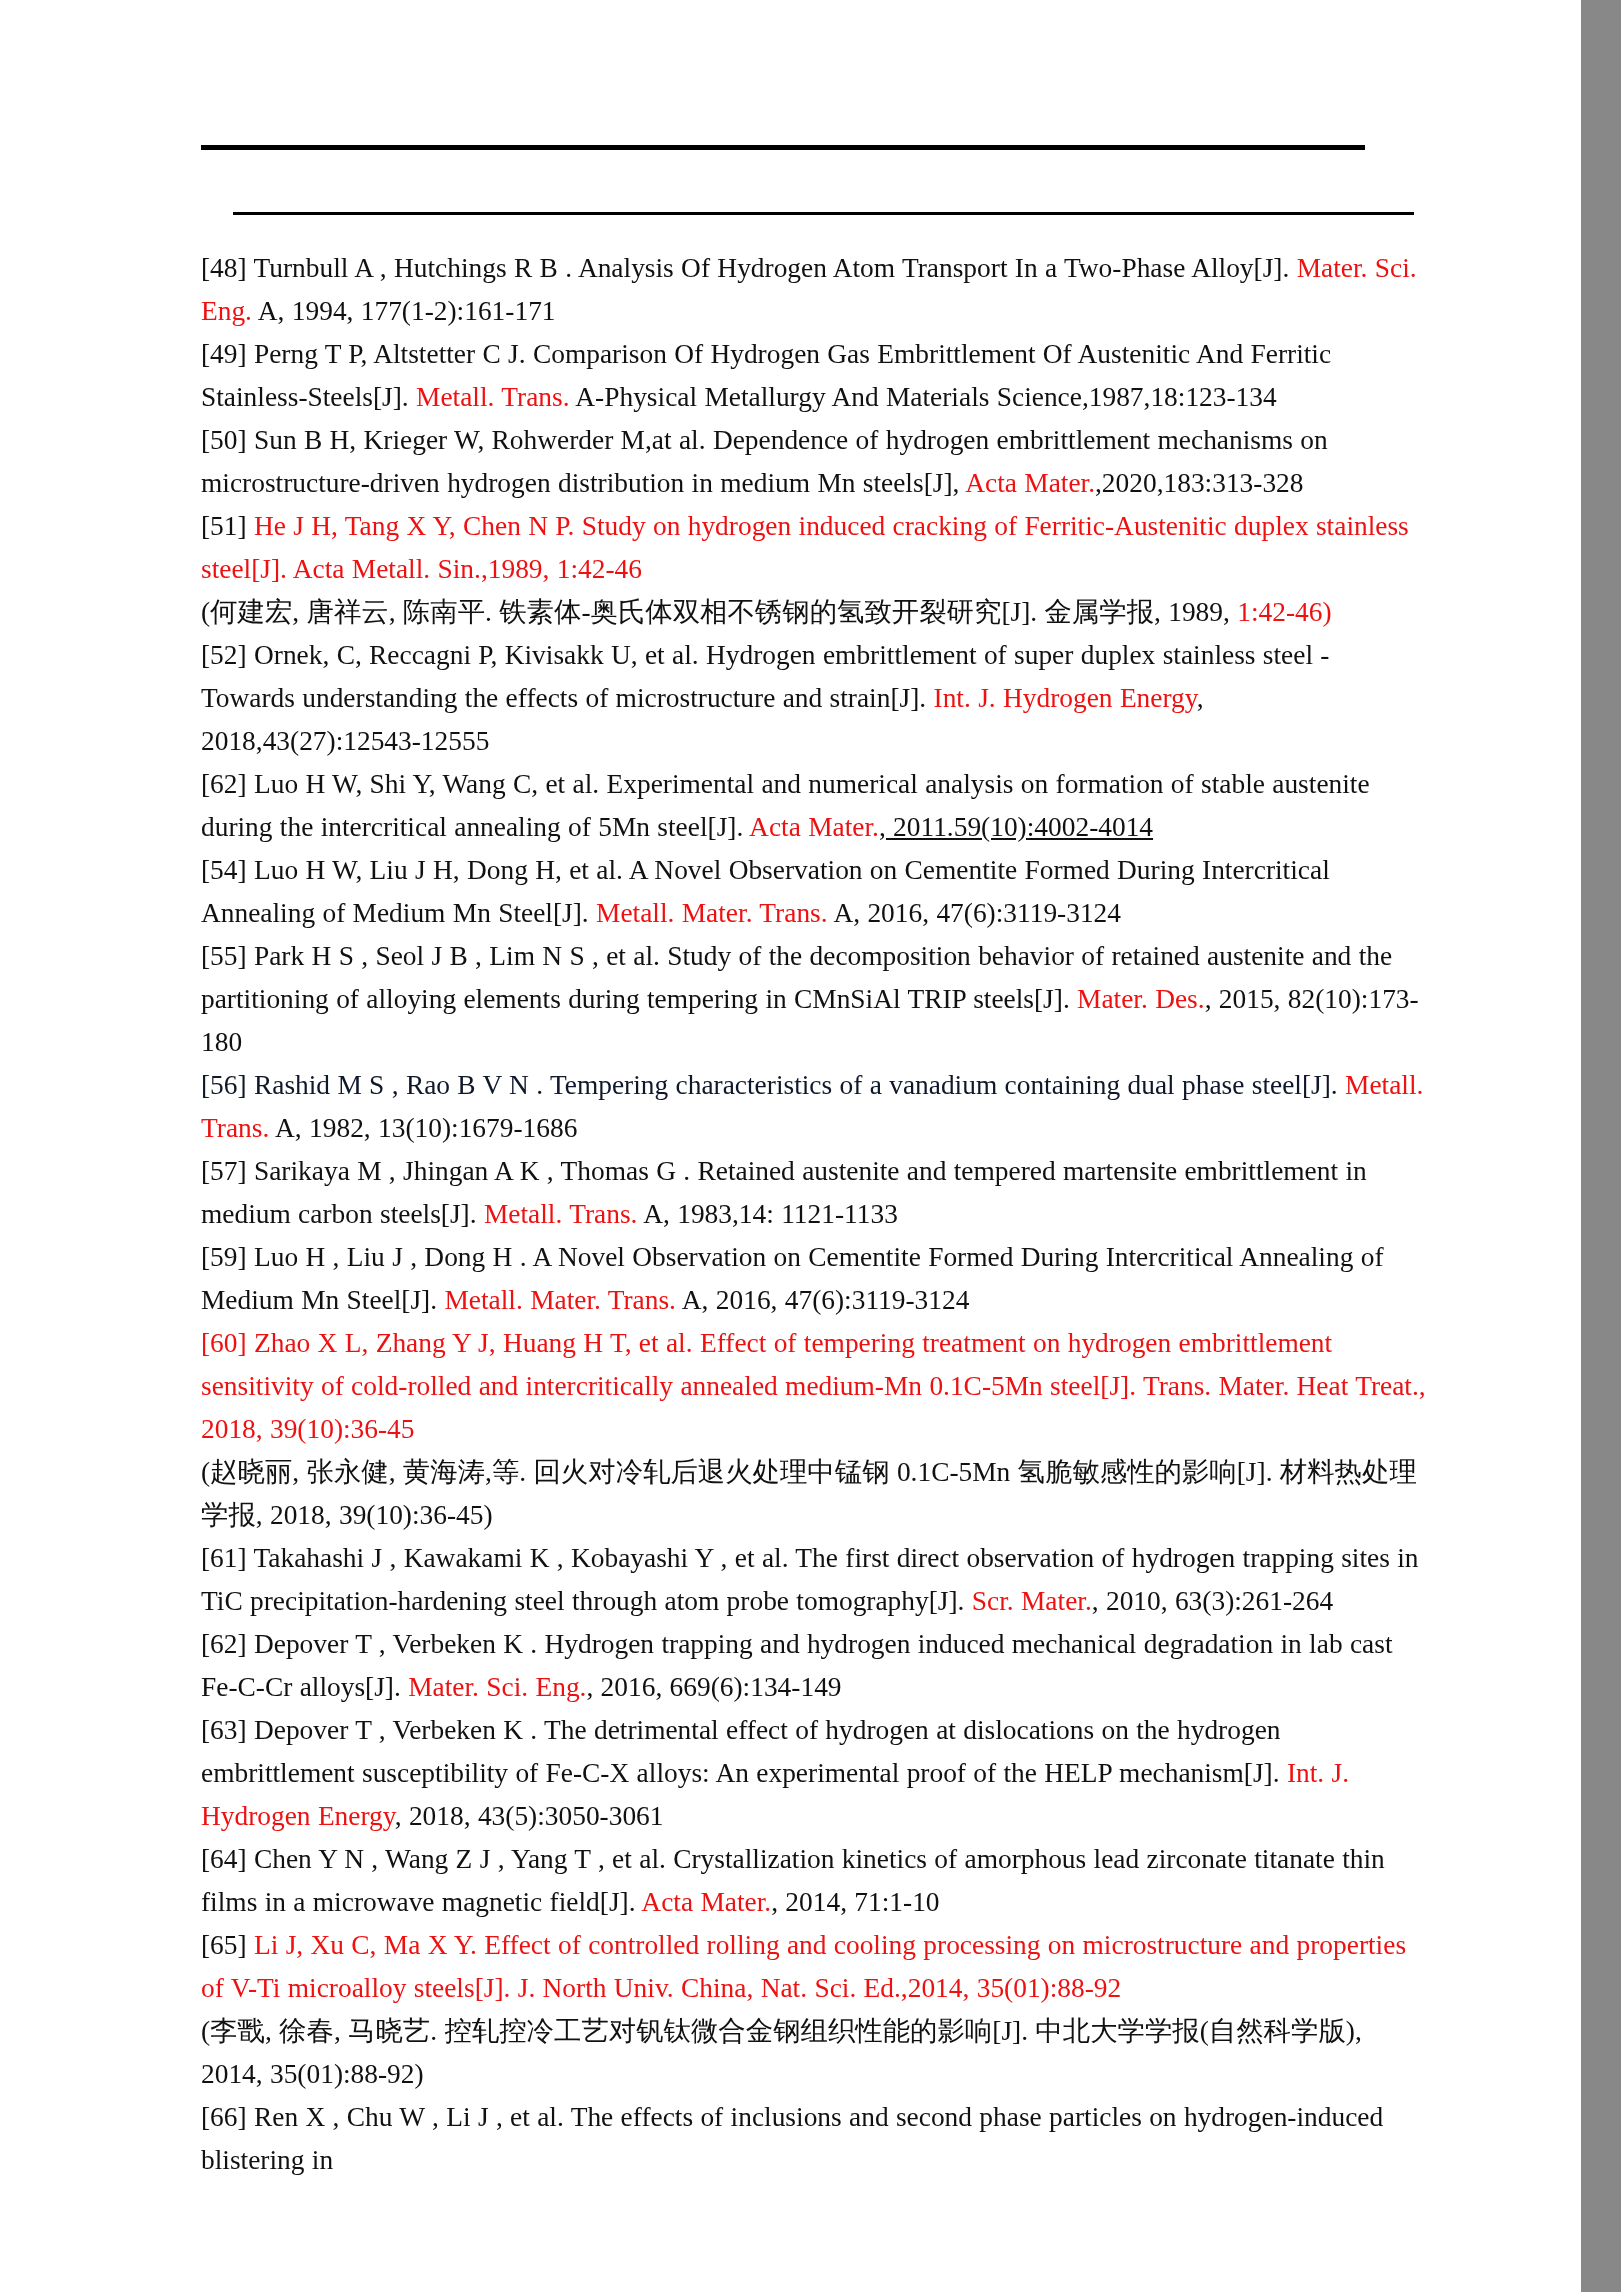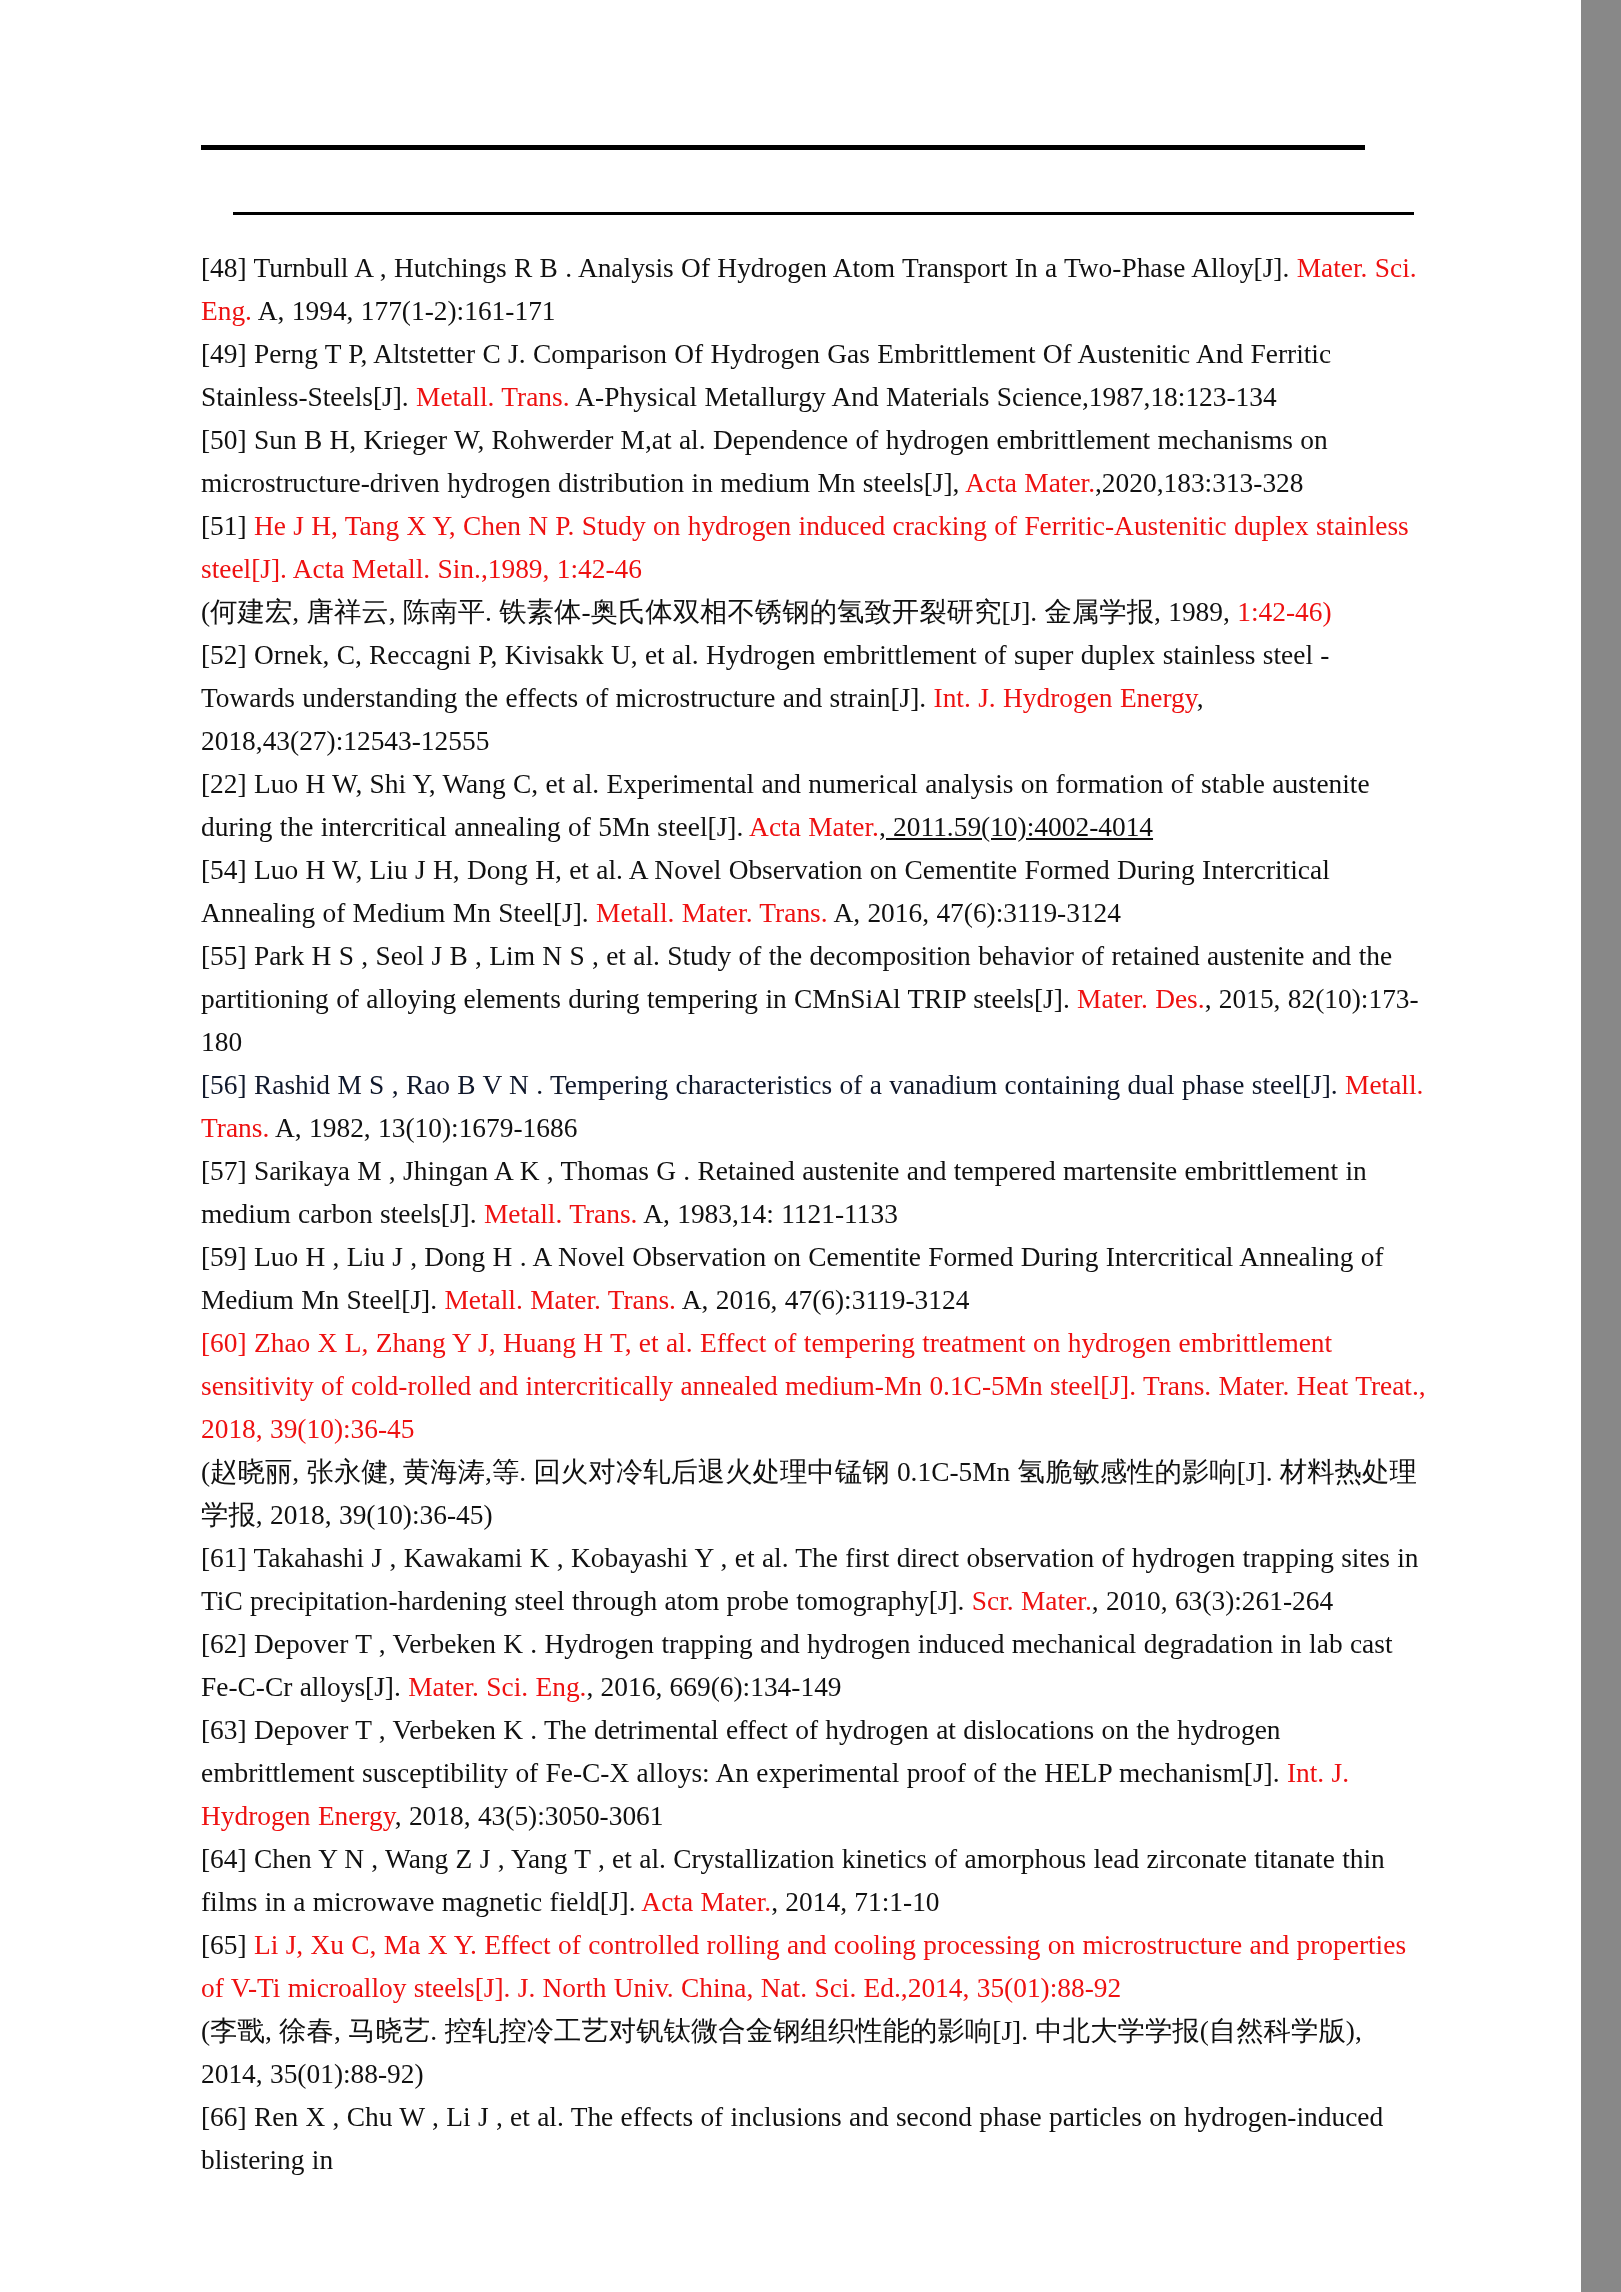--- a/index.html
+++ b/index.html
@@ -29,21 +29,21 @@
 <div class="page">
   <div class="rule rule-top"></div>
   <div class="rule rule-bottom"></div>
   <div class="refs">
       <p><span style="color: rgb(17, 17, 17);">[48] Turnbull A , Hutchings R B . Analysis Of Hydrogen Atom Transport In a Two-Phase Alloy[J]. </span><span style="color: rgb(238, 17, 17);">Mater. Sci. Eng.</span><span style="color: rgb(17, 17, 17);"> A, 1994, 177(1-2):161-171</span></p>
       <p><span style="color: rgb(17, 17, 17);">[49] Perng T P, Altstetter C J. Comparison Of Hydrogen Gas Embrittlement Of Austenitic And Ferritic Stainless-Steels[J]. </span><span style="color: rgb(238, 17, 17);">Metall. Trans.</span><span style="color: rgb(17, 17, 17);"> A-Physical Metallurgy And Materials Science,1987,18:123-134</span></p>
       <p><span style="color: rgb(17, 17, 17);">[50] Sun B H, Krieger W, Rohwerder M,at al. Dependence of hydrogen embrittlement mechanisms on microstructure-driven hydrogen distribution in medium Mn steels[J], </span><span style="color: rgb(238, 17, 17);">Acta Mater.</span><span style="color: rgb(17, 17, 17);">,2020,183:313-328</span></p>
       <p><span style="color: rgb(17, 17, 17);">[51] </span><span style="color: rgb(238, 17, 17);">He J H, Tang X Y, Chen N P. Study on hydrogen induced cracking of Ferritic-Austenitic duplex stainless steel[J]. Acta Metall. Sin.,1989, 1:42-46</span></p>
       <p><span style="color: rgb(17, 17, 17);">(何建宏, 唐祥云, 陈南平. 铁素体-奥氏体双相不锈钢的氢致开裂研究[J]. 金属学报, 1989, </span><span style="color: rgb(238, 17, 17);">1:42-46)</span></p>
       <p><span style="color: rgb(17, 17, 17); margin-top: 13px;">[52] Ornek, C, Reccagni P, Kivisakk U, et al. Hydrogen embrittlement of super duplex stainless steel - Towards understanding the effects of microstructure and strain[J]. </span><span style="color: rgb(238, 17, 17);">Int. J. Hydrogen Energy</span><span style="color: rgb(17, 17, 17);">, 2018,43(27):12543-12555</span></p>
-      <p><span style="color: rgb(17, 17, 17);">[22] Luo H W, Shi Y, Wang C, et al. Experimental and numerical analysis on formation of stable austenite during the intercritical annealing of 5Mn steel[J]. </span><span style="color: rgb(238, 17, 17);">Acta Mater.</span><span style="color: rgb(17, 17, 17); text-decoration: underline;">, 2011.59(10):4002-4014</span></p>
+      <p><span style="color: rgb(17, 17, 17);">[62] Luo H W, Shi Y, Wang C, et al. Experimental and numerical analysis on formation of stable austenite during the intercritical annealing of 5Mn steel[J]. </span><span style="color: rgb(238, 17, 17);">Acta Mater.</span><span style="color: rgb(17, 17, 17); text-decoration: underline;">, 2011.59(10):4002-4014</span></p>
       <p><span style="color: rgb(17, 17, 17);">[54] Luo H W, Liu J H, Dong H, et al. A Novel Observation on Cementite Formed During Intercritical Annealing of Medium Mn Steel[J]. </span><span style="color: rgb(238, 17, 17);">Metall. Mater. Trans.</span><span style="color: rgb(17, 17, 17);"> A, 2016, 47(6):3119-3124</span></p>
       <p><span style="color: rgb(17, 17, 17);">[55] Park H S , Seol J B , Lim N S , et al. Study of the decomposition behavior of retained austenite and the partitioning of alloying elements during tempering in CMnSiAl TRIP steels[J]. </span><span style="color: rgb(238, 17, 17);">Mater. Des.</span><span style="color: rgb(17, 17, 17);">, 2015, 82(10):173-180</span></p>
       <p><span style="color: #0f172a;">[56] Rashid M S , Rao B V N . Tempering characteristics of a vanadium containing dual phase steel[J]. </span><span style="color: rgb(238, 17, 17);">Metall. Trans.</span><span style="color: rgb(17, 17, 17);"> A, 1982, 13(10):1679-1686</span></p>
       <p><span style="color: rgb(17, 17, 17);">[57] Sarikaya M , Jhingan A K , Thomas G . Retained austenite and tempered martensite embrittlement in medium carbon steels[J]. </span><span style="color: rgb(238, 17, 17);">Metall. Trans.</span><span style="color: rgb(17, 17, 17);"> A, 1983,14: 1121-1133</span></p>
       <p><span style="color: rgb(17, 17, 17);">[59] Luo H , Liu J , Dong H . A Novel Observation on Cementite Formed During Intercritical Annealing of Medium Mn Steel[J]. </span><span style="color: rgb(238, 17, 17);">Metall. Mater. Trans.</span><span style="color: rgb(17, 17, 17);"> A, 2016, 47(6):3119-3124</span></p>
       <p><span style="color: rgb(238, 17, 17);">[60] Zhao X L, Zhang Y J, Huang H T, et al. Effect of tempering treatment on hydrogen embrittlement sensitivity of cold-rolled and intercritically annealed medium-Mn 0.1C-5Mn steel[J]. Trans. Mater. Heat Treat., 2018, 39(10):36-45</span></p>
       <p><span style="color: rgb(17, 17, 17);">(赵晓丽, 张永健, 黄海涛,等. 回火对冷轧后退火处理中锰钢 0.1C-5Mn 氢脆敏感性的影响[J]. 材料热处理学报, 2018, 39(10):36-45)</span></p>
       <p><span style="color: rgb(17, 17, 17);">[61] Takahashi J , Kawakami K , Kobayashi Y , et al. The first direct observation of hydrogen trapping sites in TiC precipitation-hardening steel through atom probe tomography[J]. </span><span style="color: rgb(238, 17, 17);">Scr. Mater.</span><span style="color: rgb(17, 17, 17);">, 2010, 63(3):261-264</span></p>
       <p><span style="color: rgb(17, 17, 17);">[62] Depover T , Verbeken K . Hydrogen trapping and hydrogen induced mechanical degradation in lab cast Fe-C-Cr alloys[J]. </span><span style="color: rgb(238, 17, 17);">Mater. Sci. Eng.</span><span style="color: rgb(17, 17, 17);">, 2016, 669(6):134-149</span></p>
       <p><span style="color: rgb(17, 17, 17);">[63] Depover T , Verbeken K . The detrimental effect of hydrogen at dislocations on the hydrogen embrittlement susceptibility of Fe-C-X alloys: An experimental proof of the HELP mechanism[J]. </span><span style="color: rgb(238, 17, 17);">Int. J. Hydrogen Energy</span><span style="color: rgb(17, 17, 17);">, 2018, 43(5):3050-3061</span></p>

